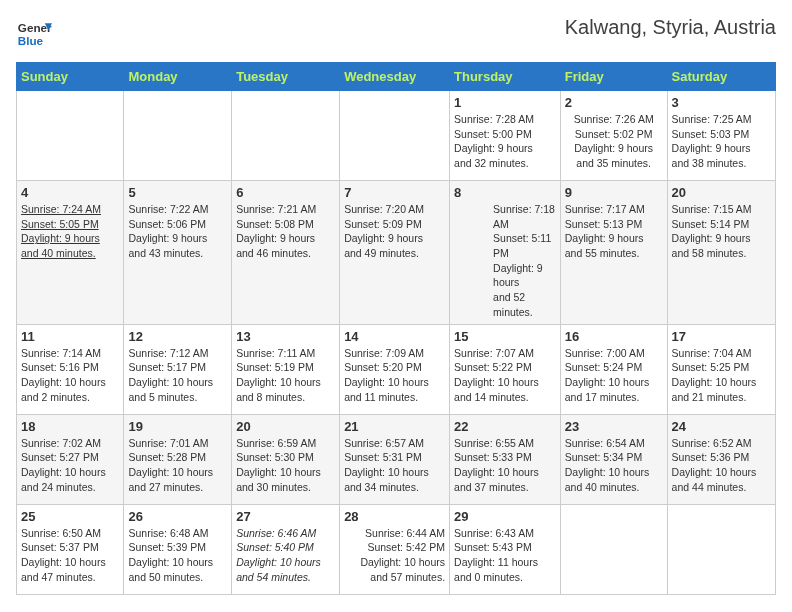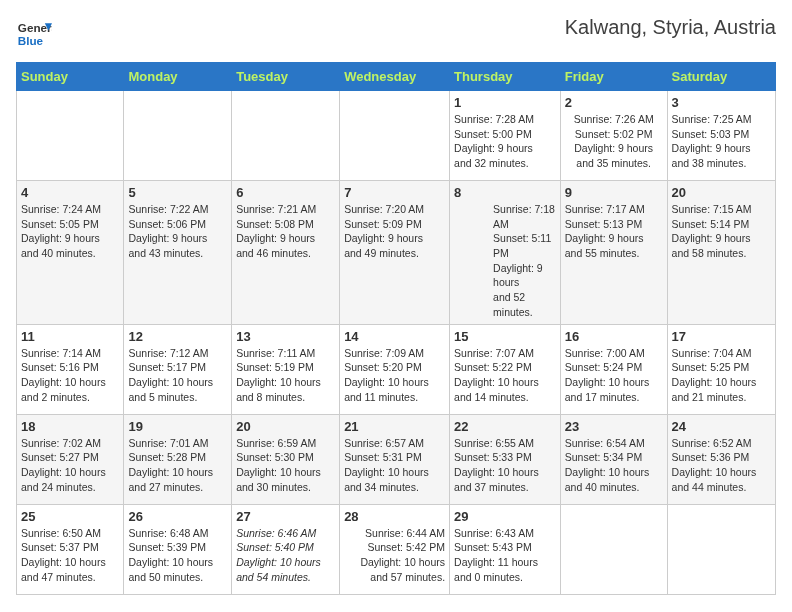--- a/index.html
+++ b/index.html
@@ -129,21 +129,21 @@
           <span class="day-number">3</span>
           <div class="day-info" style="white-space: pre-line;">Sunrise: 7:25 AM
 Sunset: 5:03 PM
 Daylight: 9 hours
 and 38 minutes.</div>
         </td>
       </tr>
       <tr>
         <td>
           <span class="day-number">4</span>
-          <div class="day-info" style="white-space: pre-line;">Sunrise: 7:24 AM
+          <div class="day-info" style="white-space: pre-line; text-decoration: underline;">Sunrise: 7:24 AM
 Sunset: 5:05 PM
 Daylight: 9 hours
 and 40 minutes.</div>
         </td>
         <td>
           <span class="day-number">5</span>
           <div class="day-info" style="white-space: pre-line;">Sunrise: 7:22 AM
 Sunset: 5:06 PM
 Daylight: 9 hours
 and 43 minutes.</div>

